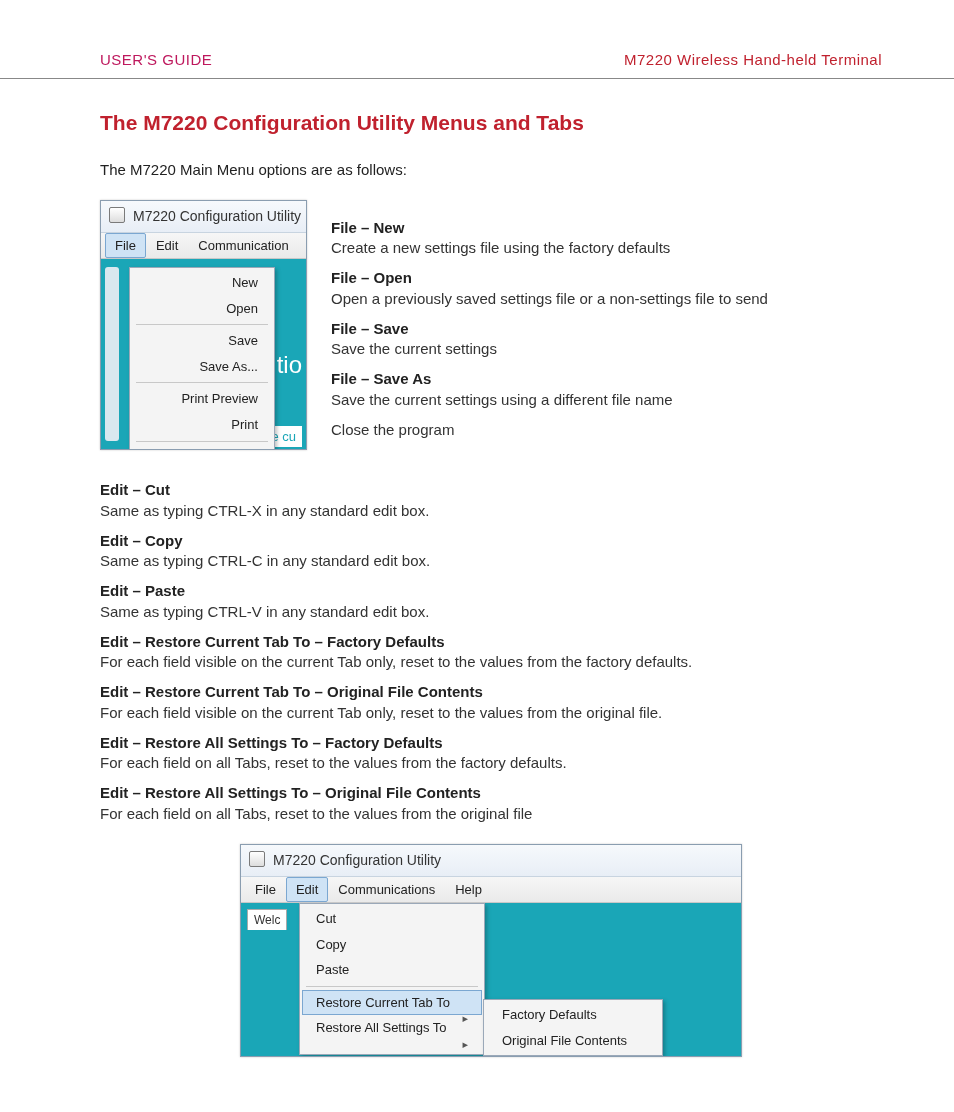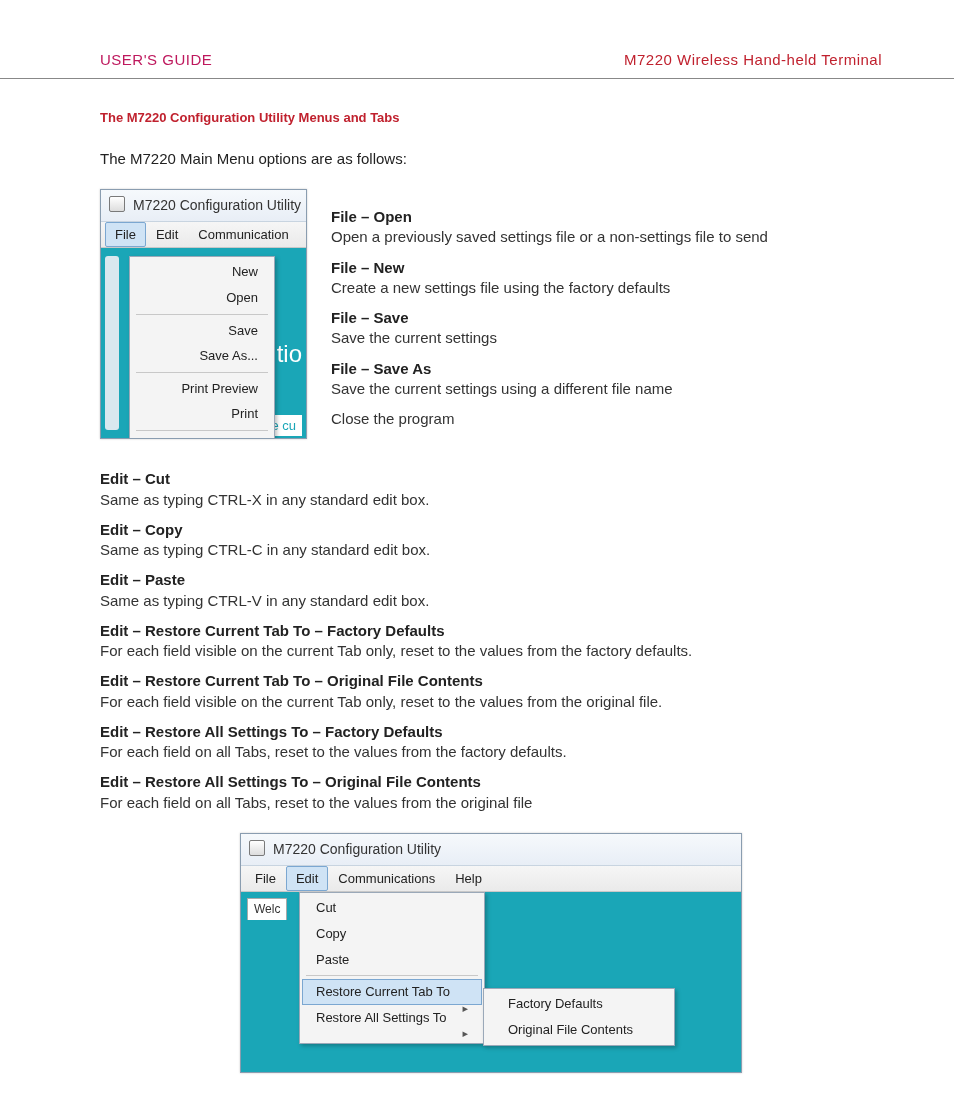--- a/index.html
+++ b/index.html
@@ -26,21 +26,21 @@
   .header-left { color: #be185d; font-family: Arial, sans-serif; font-stretch: condensed; }
   .header-right { color: #c0212e; }
   .hr {
     margin: 8px 0 30px -100px;
     border: none;
     border-top: 1px solid #888;
     width: 954px;
   }
   h2.section {
     color: #c0212e;
-    font-size: 13px;
+    font-size: 21px;
     font-weight: bold;
     margin: 0 0 22px 0;
   }
   .intro { margin: 0 0 20px 0; }
   .intro .b { font-weight: normal; }
   .file-block {
     display: flex;
     gap: 24px;
     align-items: flex-start;
     margin-bottom: 30px;
@@ -135,21 +135,21 @@
   }
   .dropdown .sep {
     border-top: 1px solid #c8c8c8;
     margin: 3px 4px;
   }
   .ss1 .dropdown { left: 28px; top: 8px; width: 140px; text-align: right; }
 
   
   .ss2-wrap { display: flex; justify-content: center; margin: 20px 0 40px 0; }
   .ss2 { width: 500px; }
-  .ss2 .ss-body { height: 180px; }
+  .ss2 .ss-body { height: 153px; }
   .ss2 .dropdown { left: 58px; top: 0; width: 180px; }
   .dd.arrow::after {
     content: "▸";
     float: right;
     color: #555;
     font-size: 11px;
     margin-left: 30px;
   }
   .dd.hl {
     background: #cfe3f5;
@@ -157,21 +157,21 @@
     border-radius: 0;
     padding: 3px 13px 3px 13px;
   }
   .submenu {
     position: absolute;
     left: 242px;
     top: 96px;
     background: #f4f4f4;
     border: 1px solid #9aa8b8;
     box-shadow: 2px 2px 4px rgba(0,0,0,0.25);
-    padding: 2px 10px;
+    padding: 2px 4px;
     width: 170px;
   }
   .submenu .dd { padding: 4px 14px; }
   .ss2 .ss-tab {
     position: absolute;
     left: 6px; top: 6px;
     background: #fff;
     border: 1px solid #aaa;
     border-bottom: none;
     padding: 2px 6px;
@@ -222,26 +222,26 @@
           <div class="dd">Print Preview</div>
           <div class="dd">Print</div>
           <div class="sep"></div>
           <div class="dd">Exit</div>
         </div>
       </div>
     </div>
 
     <div class="file-desc">
       <div class="item">
+        <div class="t">File – New</div>
+        <div class="d">Create a new settings file using the factory defaults</div>
+      </div>
+      <div class="item">
         <div class="t">File – Open</div>
         <div class="d">Open a previously saved settings file or a non-settings file to send</div>
-      </div>
-      <div class="item">
-        <div class="t">File – New</div>
-        <div class="d">Create a new settings file using the factory defaults</div>
       </div>
       <div class="item">
         <div class="t">File – Save</div>
         <div class="d">Save the current settings</div>
       </div>
       <div class="item">
         <div class="t">File – Save As</div>
         <div class="d">Save the current settings using a different file name</div>
       </div>
       <div class="item">

